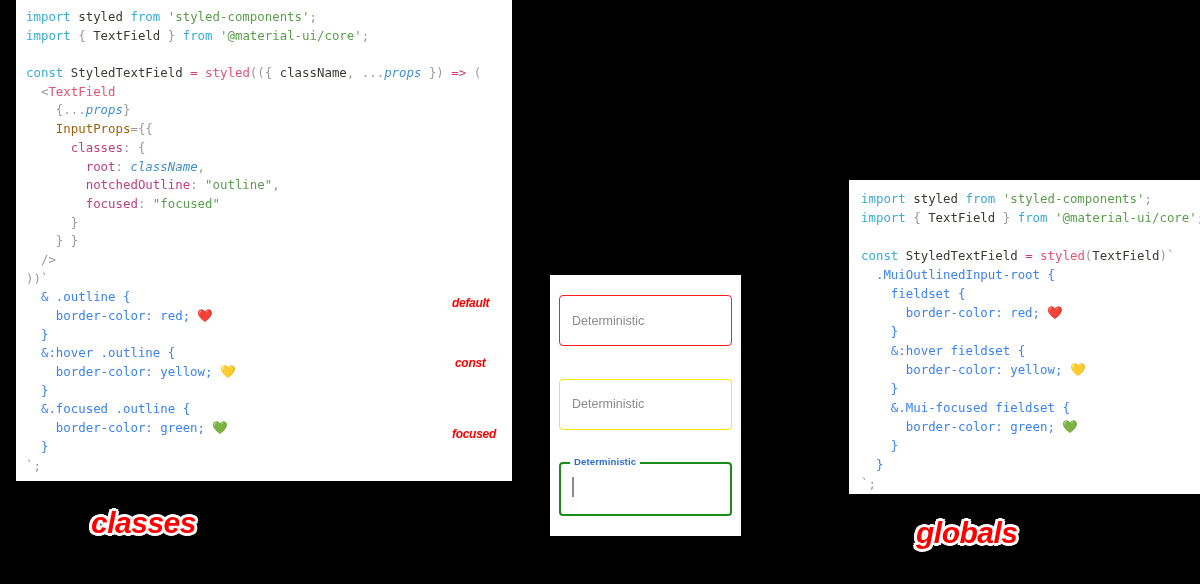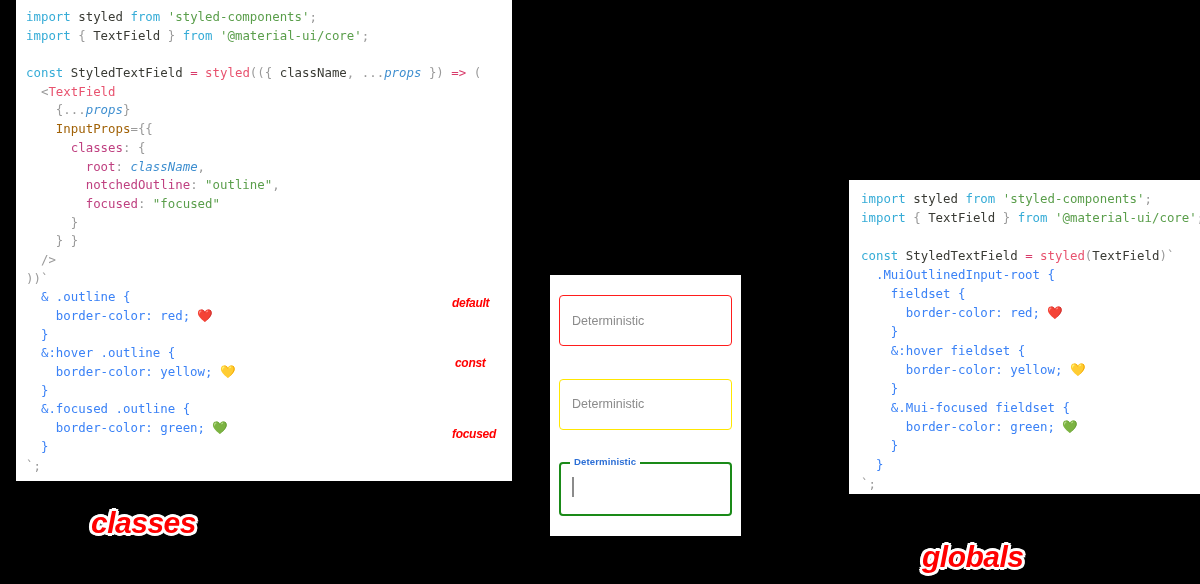--- a/index.html
+++ b/index.html
@@ -76,21 +76,21 @@
   .caption{
     position:absolute;
     font-family:"Liberation Sans",sans-serif;font-weight:bold;font-style:italic;
     color:#ff0000;font-size:30px;letter-spacing:-.5px;white-space:nowrap;
     text-shadow:
       -2.4px -2.4px 0 #fff, 2.4px -2.4px 0 #fff,
       -2.4px  2.4px 0 #fff, 2.4px  2.4px 0 #fff,
       -3px 0 0 #fff, 3px 0 0 #fff, 0 -3px 0 #fff, 0 3px 0 #fff;
   }
   #caption-classes{left:91px; top:506px;}
-  #caption-globals{left:916px;top:540px;margin-left:6px;}
+  #caption-globals{left:916px;top:516px;}
 </style>
 </head>
 <body>
 
 <div class="code-panel" id="panel-classes"><span class="ln"><span class="t-key">import</span><span class="t-plain"> styled </span><span class="t-key">from</span><span class="t-plain"> </span><span class="t-str">'styled-components'</span><span class="t-punc">;</span></span><span class="ln"><span class="t-key">import</span><span class="t-punc"> { </span><span class="t-plain">TextField</span><span class="t-punc"> } </span><span class="t-key">from</span><span class="t-plain"> </span><span class="t-str">'@material-ui/core'</span><span class="t-punc">;</span></span><span class="ln">&nbsp;</span><span class="ln"><span class="t-key">const</span><span class="t-plain"> StyledTextField </span><span class="t-op">=</span><span class="t-plain"> </span><span class="t-fn">styled</span><span class="t-punc">(({ </span><span class="t-plain">className</span><span class="t-punc">, </span><span class="t-punc">...</span><span class="t-var">props</span><span class="t-punc"> }) </span><span class="t-op">=&gt;</span><span class="t-punc"> (</span></span><span class="ln"><span class="t-punc">  &lt;</span><span class="t-tag">TextField</span></span><span class="ln"><span class="t-punc">    {...</span><span class="t-var">props</span><span class="t-punc">}</span></span><span class="ln"><span class="t-attr">    InputProps</span><span class="t-punc">={{</span></span><span class="ln"><span class="t-prop">      classes</span><span class="t-punc">: {</span></span><span class="ln"><span class="t-prop">        root</span><span class="t-punc">: </span><span class="t-var">className</span><span class="t-punc">,</span></span><span class="ln"><span class="t-prop">        notchedOutline</span><span class="t-punc">: </span><span class="t-str">"outline"</span><span class="t-punc">,</span></span><span class="ln"><span class="t-prop">        focused</span><span class="t-punc">: </span><span class="t-str">"focused"</span></span><span class="ln"><span class="t-punc">      }</span></span><span class="ln"><span class="t-punc">    } }</span></span><span class="ln"><span class="t-punc">  /&gt;</span></span><span class="ln"><span class="t-punc">))`</span></span><span class="ln"><span class="t-css">  &amp; .outline {</span></span><span class="ln"><span class="t-css">    border-color: red; </span><span class="emoji">❤️</span></span><span class="ln"><span class="t-css">  }</span></span><span class="ln"><span class="t-css">  &amp;:hover .outline {</span></span><span class="ln"><span class="t-css">    border-color: yellow; </span><span class="emoji">💛</span></span><span class="ln"><span class="t-css">  }</span></span><span class="ln"><span class="t-css">  &amp;.focused .outline {</span></span><span class="ln"><span class="t-css">    border-color: green; </span><span class="emoji">💚</span></span><span class="ln"><span class="t-css">  }</span></span><span class="ln"><span class="t-punc">`;</span></span></div>
 
 <div id="preview-card">
 
   <div class="tf tf-default">
     <span>Deterministic</span>

